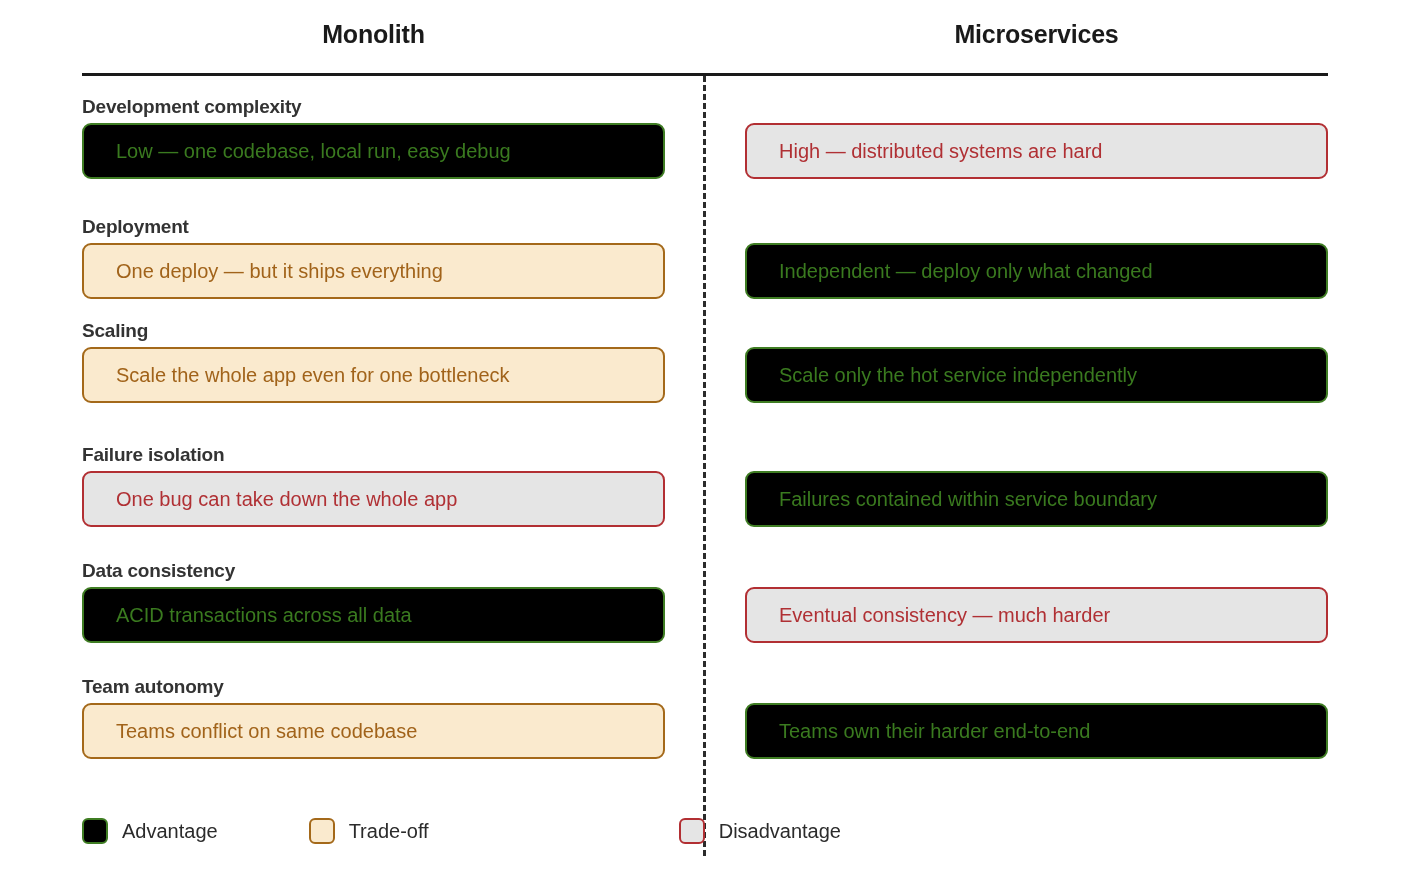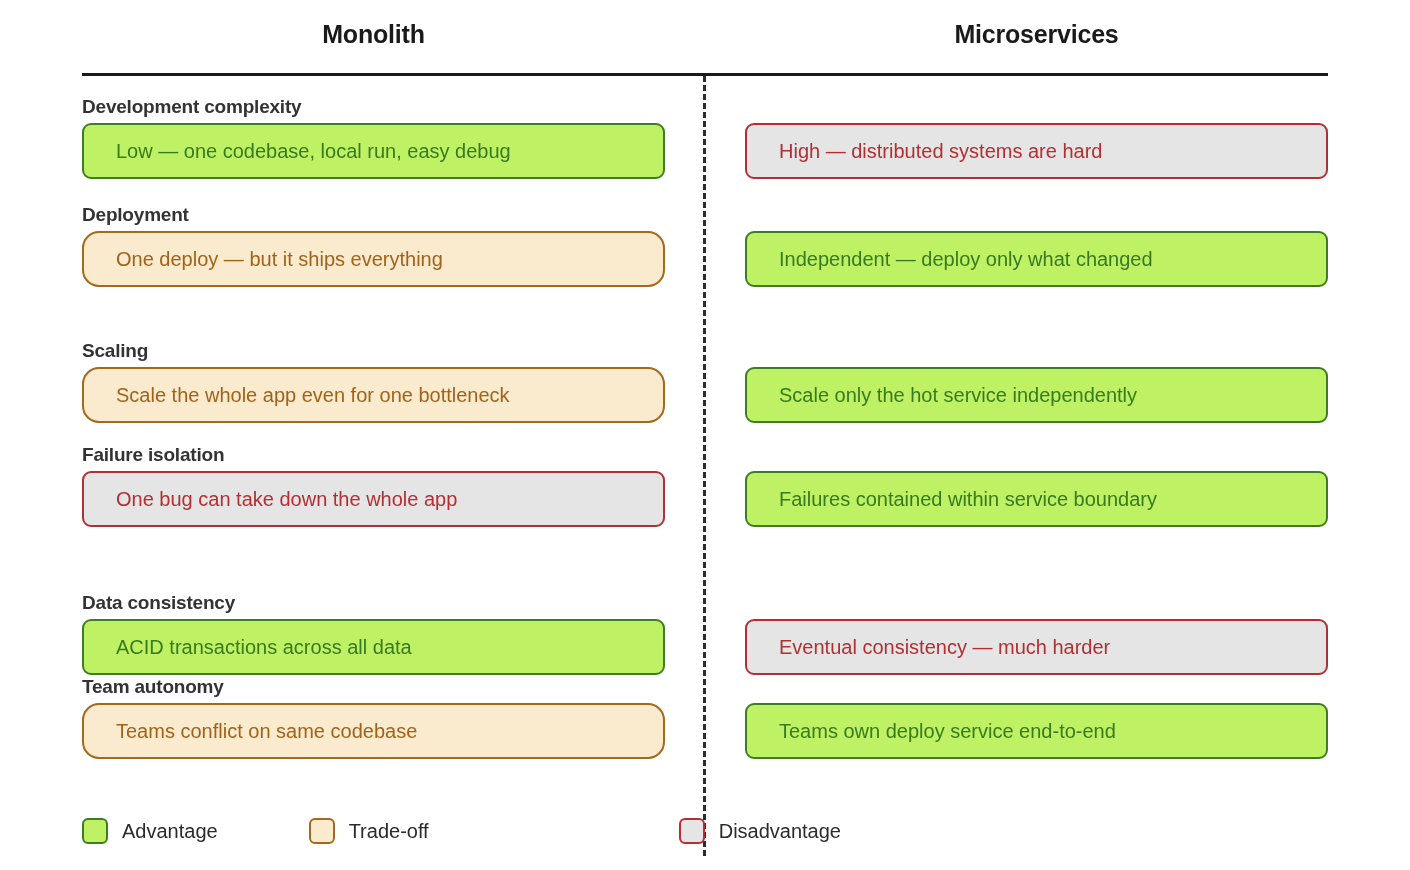--- a/index.html
+++ b/index.html
@@ -95,29 +95,28 @@
   .cell.right { left: 745px; width: 583px; }
   .cell-text {
     padding-left: 32px;
     font-size: 20px;
     line-height: 1;
     white-space: nowrap;
   }
 
   
   .v-advantage {
-    background: #bef264;
+    background: #000000;
     border-color: #3f7d23;
   }
   .v-advantage .cell-text { color: #3a7a1f; }
 
   .v-tradeoff {
     background: #faeace;
     border-color: #a4691a;
-    border-radius: 17px;
   }
   .v-tradeoff .cell-text { color: #a1631a; }
 
   .v-disadvantage {
     background: #e5e5e5;
     border-color: #b22f33;
   }
   .v-disadvantage .cell-text { color: #b03034; }
 
   
@@ -163,63 +162,63 @@
 <div class="grid">
     <div class="row" style="top: 96px;">
       <div class="row-label">Development complexity</div>
       <div class="cell left v-advantage">
         <span class="cell-text">Low — one codebase, local run, easy debug</span>
       </div>
       <div class="cell right v-disadvantage">
         <span class="cell-text">High — distributed systems are hard</span>
       </div>
     </div>
-    <div class="row" style="top: 204px; padding-left: 43px;">
+    <div class="row" style="top: 216px; padding-left: 43px;">
       <div class="row-label">Deployment</div>
       <div class="cell left v-tradeoff">
         <span class="cell-text">One deploy — but it ships everything</span>
       </div>
       <div class="cell right v-advantage">
         <span class="cell-text">Independent — deploy only what changed</span>
       </div>
     </div>
-    <div class="row" style="top: 340px;">
+    <div class="row" style="top: 320px;">
       <div class="row-label">Scaling</div>
       <div class="cell left v-tradeoff">
         <span class="cell-text">Scale the whole app even for one bottleneck</span>
       </div>
       <div class="cell right v-advantage">
         <span class="cell-text">Scale only the hot service independently</span>
       </div>
     </div>
     <div class="row" style="top: 444px;">
       <div class="row-label">Failure isolation</div>
       <div class="cell left v-disadvantage">
         <span class="cell-text">One bug can take down the whole app</span>
       </div>
       <div class="cell right v-advantage">
         <span class="cell-text">Failures contained within service boundary</span>
       </div>
     </div>
-    <div class="row" style="top: 592px; padding-left: 8px;">
+    <div class="row" style="top: 560px; padding-left: 8px;">
       <div class="row-label">Data consistency</div>
       <div class="cell left v-advantage">
         <span class="cell-text">ACID transactions across all data</span>
       </div>
       <div class="cell right v-disadvantage">
         <span class="cell-text">Eventual consistency — much harder</span>
       </div>
     </div>
     <div class="row" style="top: 676px;">
       <div class="row-label">Team autonomy</div>
       <div class="cell left v-tradeoff">
         <span class="cell-text">Teams conflict on same codebase</span>
       </div>
       <div class="cell right v-advantage">
-        <span class="cell-text">Teams own deploy service end-to-end</span>
+        <span class="cell-text">Teams own their harder end-to-end</span>
       </div>
     </div>
   </div>
 
 <div class="legend">
     <div class="legend-item v-advantage" style="background: none; border: none; margin-left: 0px;">
       <span class="legend-swatch v-advantage"></span>
       <span class="legend-label">Advantage</span>
     </div>
     <div class="legend-item v-tradeoff" style="background: none; border: none; margin-left: 91px;">

